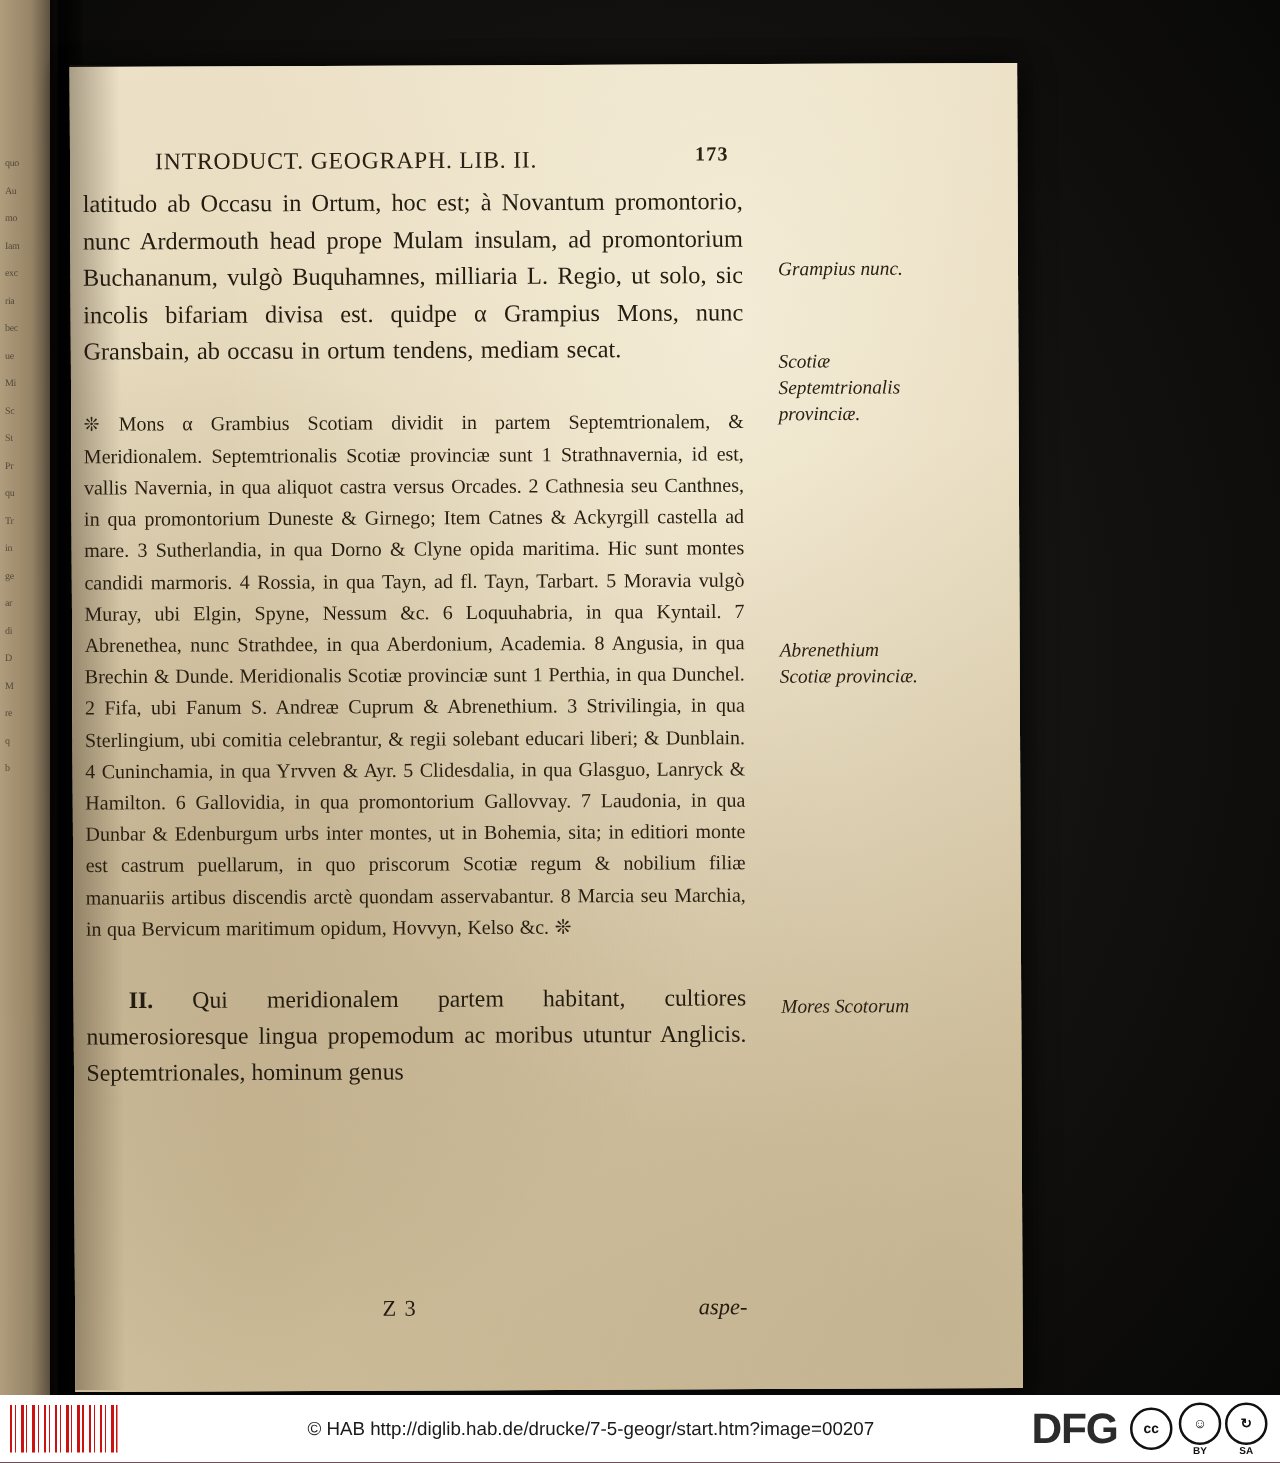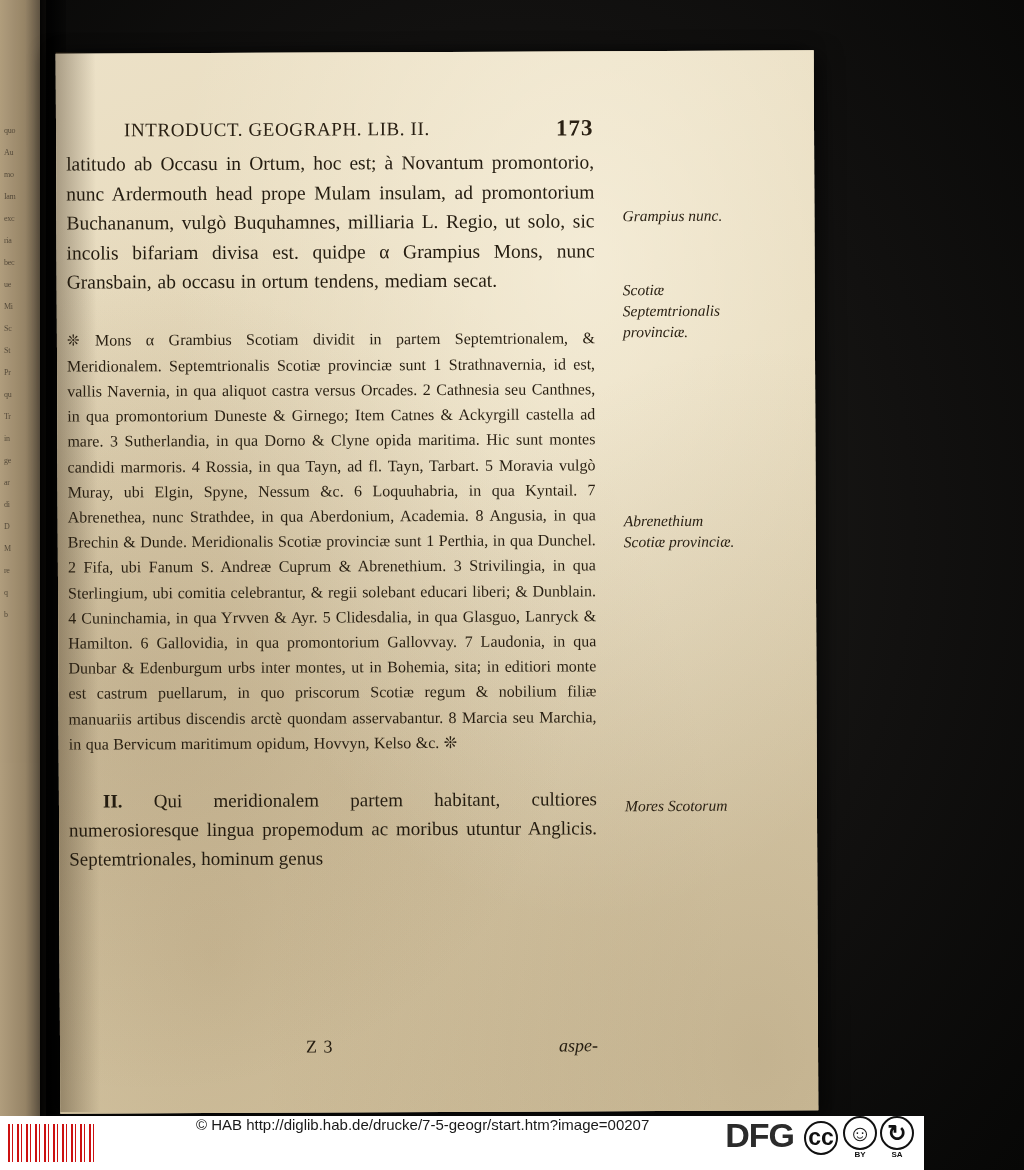--- a/index.html
+++ b/index.html
@@ -123,21 +123,21 @@
     font-size: 19px;
     letter-spacing: 0.6px;
     font-variant: small-caps;
     color: #2a2013;
     white-space: nowrap;
   }
   .folio {
     position: absolute;
     left: 490px;
     top: 60px;
-    font-size: 23px;
+    font-size: 16px;
     font-weight: bold;
     color: #2a2013;
     letter-spacing: 1px;
   }
 
   
   .col {
     position: absolute;
     left: 0;
     top: 92px;
@@ -195,25 +195,25 @@
     line-height: 21px;
     font-style: italic;
     color: #2a2114;
   }
 
   
   .credit-bar {
     position: absolute;
     left: 0;
     bottom: 0;
-    width: 924px;
+    width: 1024px;
     height: 54px;
     background: #ffffff;
     display: flex;
-    align-items: flex-start;
+    align-items: center;
   }
   .credit-text {
     flex: 1;
     text-align: center;
     font-family: "Liberation Sans", sans-serif;
     font-size: 15px;
     color: #1a1a1a;
     padding-left: 120px;
   }
   .barcode {
@@ -246,21 +246,21 @@
   .cc-circle {
     width: 30px;
     height: 30px;
     border-radius: 50%;
     border: 2.2px solid #111;
     display: flex;
     align-items: center;
     justify-content: center;
     font-family: "Liberation Sans", sans-serif;
     font-weight: bold;
-    font-size: 23px;
+    font-size: 11px;
     color: #111;
     background: #fff;
   }
   .cc-label {
     font-family: "Liberation Sans", sans-serif;
     font-size: 8px;
     font-weight: bold;
     color: #111;
     line-height: 9px;
     text-align: center;

